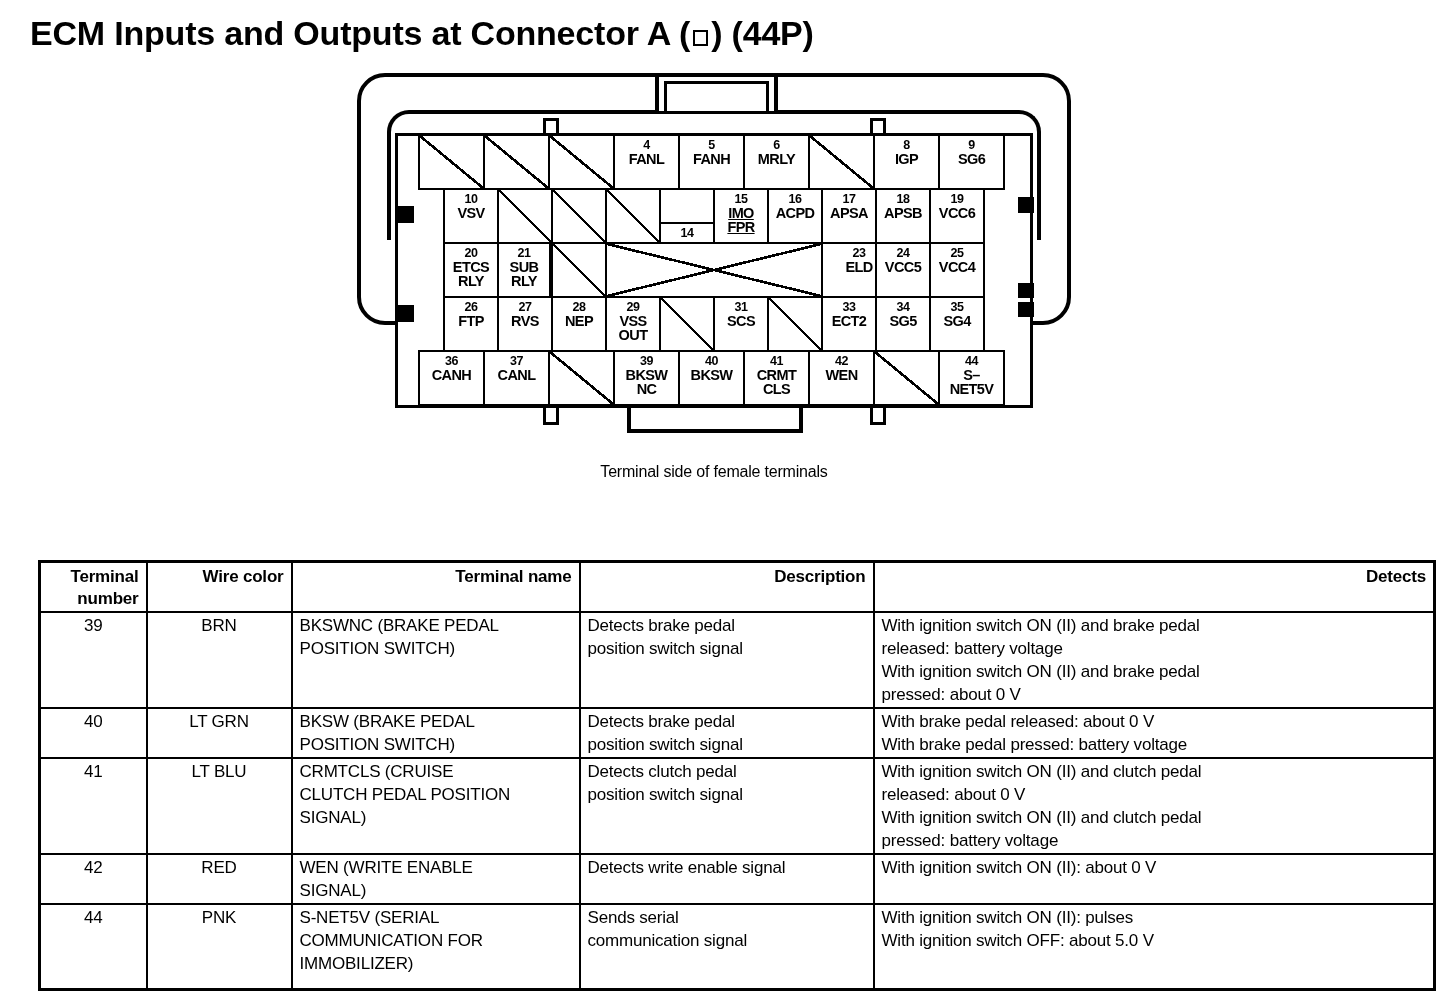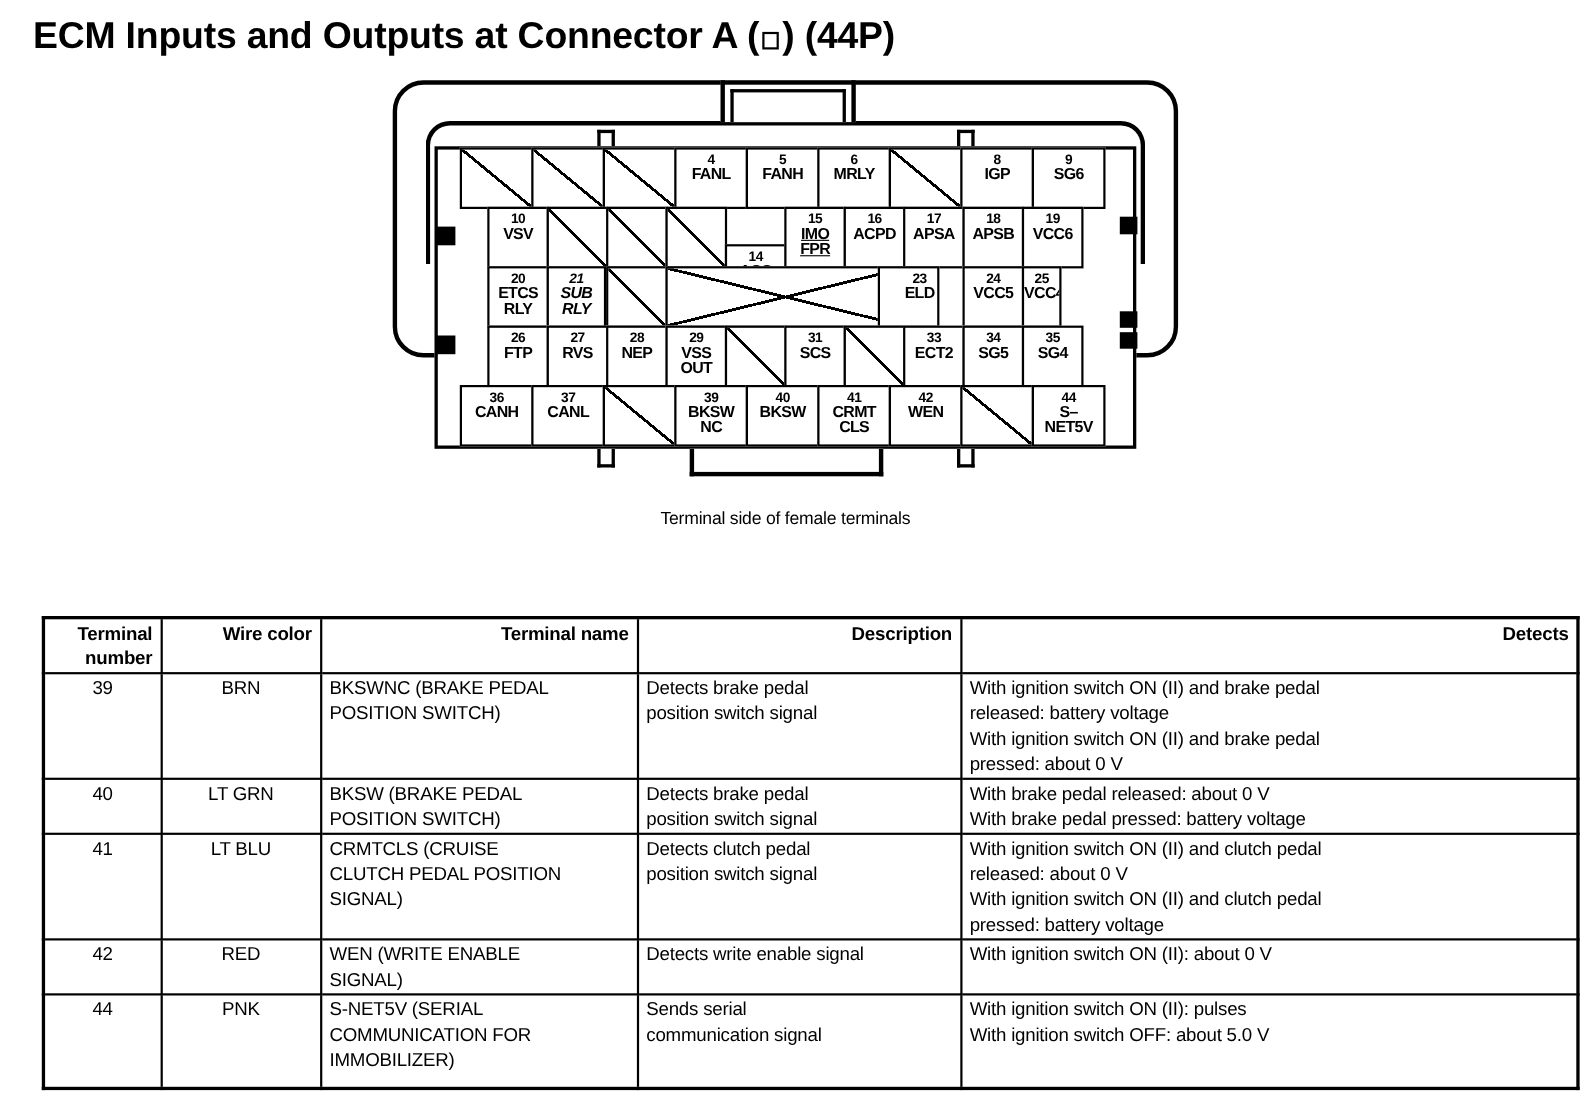--- a/index.html
+++ b/index.html
@@ -113,36 +113,36 @@
         </div>
         <div class="tcell" style="left: 929px; top: 188px; width: 56px; height: 56px;">
           <div class="tnum">19</div>
           <div class="tlbl">VCC6</div>
         </div>
         <div class="tcell" style="left: 443px; top: 242px; width: 56px; height: 56px;">
           <div class="tnum">20</div>
           <div class="tlbl">ETCS
 RLY</div>
         </div>
-        <div class="tcell" style="left: 497px; top: 242px; width: 54px; height: 56px; font-style: italic;">
+        <div class="tcell" style="left: 497px; top: 242px; width: 54px; height: 56px;">
           <div class="tnum">21</div>
           <div class="tlbl">SUB
 RLY</div>
         </div>
         <div class="tcell diag" style="left: 551px; top: 242px; width: 56px; height: 56px;"></div>
         <div class="tcell cross" style="left: 605px; top: 242px; width: 218px; height: 56px;"></div>
-        <div class="tcell" style="left: 798px; top: 242px; width: 56px; height: 56px; padding-left: 20px;">
+        <div class="tcell" style="left: 821px; top: 242px; width: 56px; height: 56px; padding-left: 20px;">
           <div class="tnum">23</div>
           <div class="tlbl">ELD</div>
         </div>
         <div class="tcell" style="left: 875px; top: 242px; width: 56px; height: 56px;">
           <div class="tnum">24</div>
           <div class="tlbl">VCC5</div>
         </div>
-        <div class="tcell" style="left: 929px; top: 242px; width: 36px; height: 56px;">
+        <div class="tcell" style="left: 929px; top: 242px; width: 56px; height: 56px;">
           <div class="tnum">25</div>
           <div class="tlbl">VCC4</div>
         </div>
         <div class="tcell" style="left: 443px; top: 296px; width: 56px; height: 56px;">
           <div class="tnum">26</div>
           <div class="tlbl">FTP</div>
         </div>
         <div class="tcell" style="left: 497px; top: 296px; width: 56px; height: 56px;">
           <div class="tnum">27</div>
           <div class="tlbl">RVS</div>

